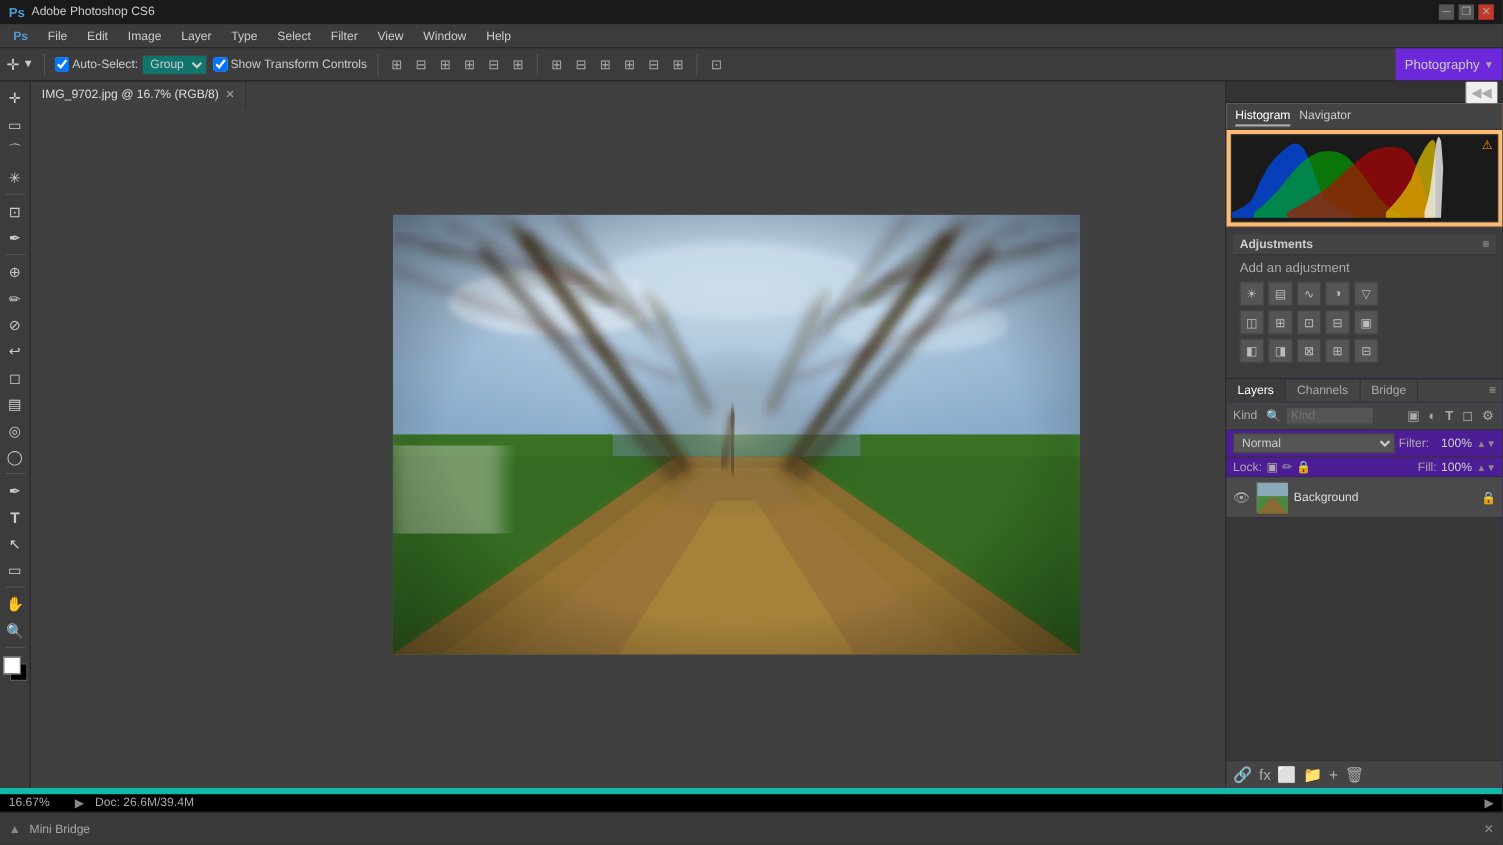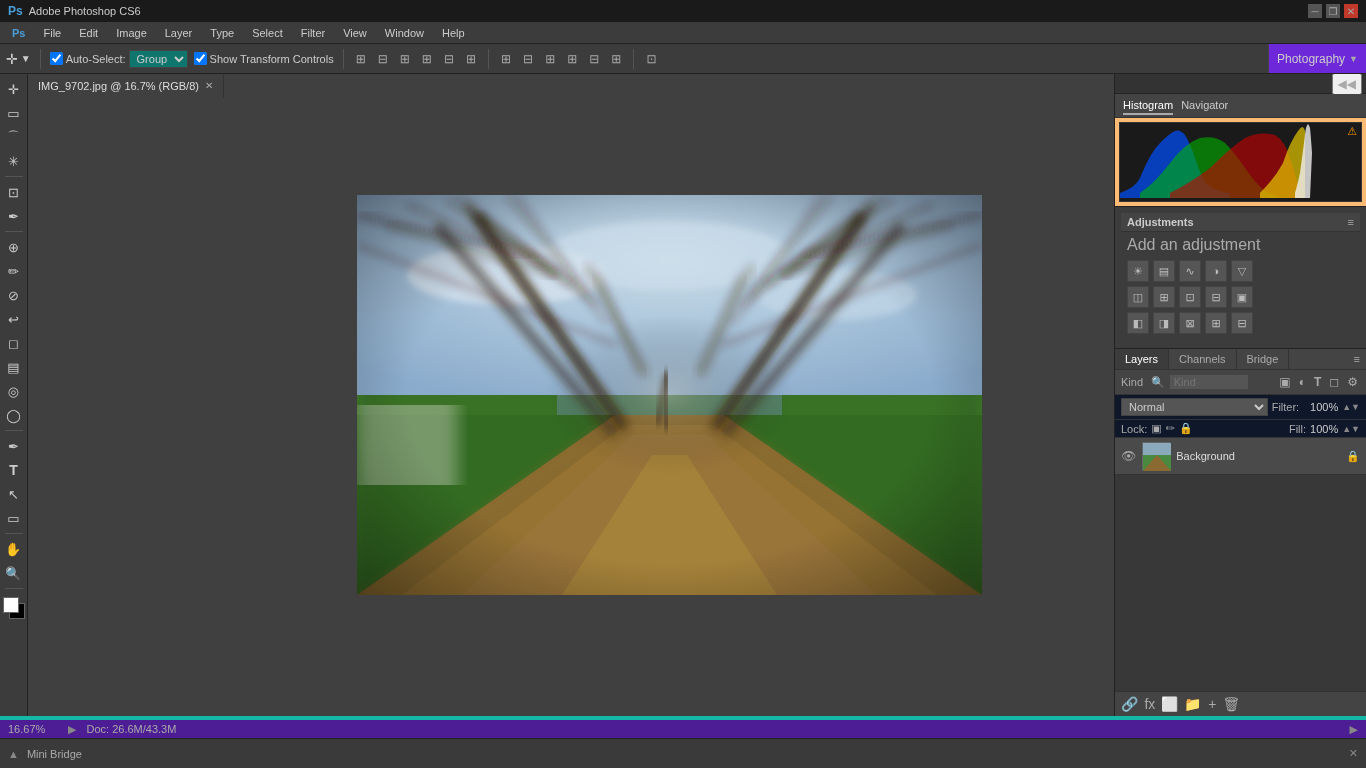--- a/index.html
+++ b/index.html
@@ -168,35 +168,35 @@
       overflow: hidden;
     }
     .hist-icon { position: absolute; top: 2px; right: 4px; color: #888; font-size: 10px; }
 
     
     #adjustments-panel {
       background: #3c3c3c;
       border-bottom: 1px solid #222;
       padding: 6px;
     }
-    .adj-subtitle { font-size: 16px; color: #aaa; margin-bottom: 6px; }
+    .adj-subtitle { font-size: 12px; color: #aaa; margin-bottom: 6px; }
     .adj-icons-row {
       display: flex; gap: 4px; flex-wrap: wrap; margin-bottom: 4px;
     }
     .adj-icon-btn {
       width: 22px; height: 22px;
       background: #555; border: 1px solid #444;
       color: #bbb; font-size: 11px;
       display: flex; align-items: center; justify-content: center;
       cursor: pointer;
     }
 
     
     #layers-panel {
-      background: #0f172a;
+      background: #4c1d95;
       flex: 1;
       display: flex;
       flex-direction: column;
     }
     .layers-tabs {
       display: flex;
       background: #444;
       border-bottom: 1px solid #333;
     }
     .layer-tab {
@@ -250,26 +250,26 @@
       background: linear-gradient(135deg, #8ab 0%, #4a8 40%, #8a6 70%, #a84 100%);
       border: 1px solid #666;
       flex-shrink: 0;
     }
     .layer-name { font-size: 11px; color: #ddd; flex: 1; }
     .layer-lock { color: #aaa; font-size: 11px; }
 
     
     #statusbar {
       height: 22px;
-      background: #4c1d95;
+      background: #000000;
       display: flex;
       align-items: center;
       padding: 0 8px;
       gap: 10px;
-      border-top: 4px solid #14b8a6;
+      border-top: 6px solid #14b8a6;
       font-size: 11px; color: #aaa;
     }
     .status-zoom { min-width: 50px; }
     .status-arrow { color: #888; cursor: pointer; }
     .status-info { flex: 1; }
     .status-arrow-r { color: #888; cursor: pointer; }
 
     
     #mini-bridge {
       height: 30px;
@@ -643,21 +643,21 @@
         <span style="color:#aaa;cursor:pointer;font-size:14px;">+</span>
         <span style="color:#aaa;cursor:pointer;font-size:14px;">🗑</span>
       </div>
     </div>
   </div>
 </div>
 
 <div id="statusbar">
   <span class="status-zoom">16.67%</span>
   <span class="status-arrow">▶</span>
-  <span class="status-info">Doc: 26.6M/43.3M</span>
+  <span class="status-info">Doc: 26.6M/39.4M</span>
   <span class="status-arrow-r">▶</span>
 </div>
 
 <div id="mini-bridge">
   <span style="color:#888;">▲</span>
   <span>Mini Bridge</span>
   <div style="flex:1;"></div>
   <span style="color:#888;cursor:pointer;">✕</span>
 </div>
 

